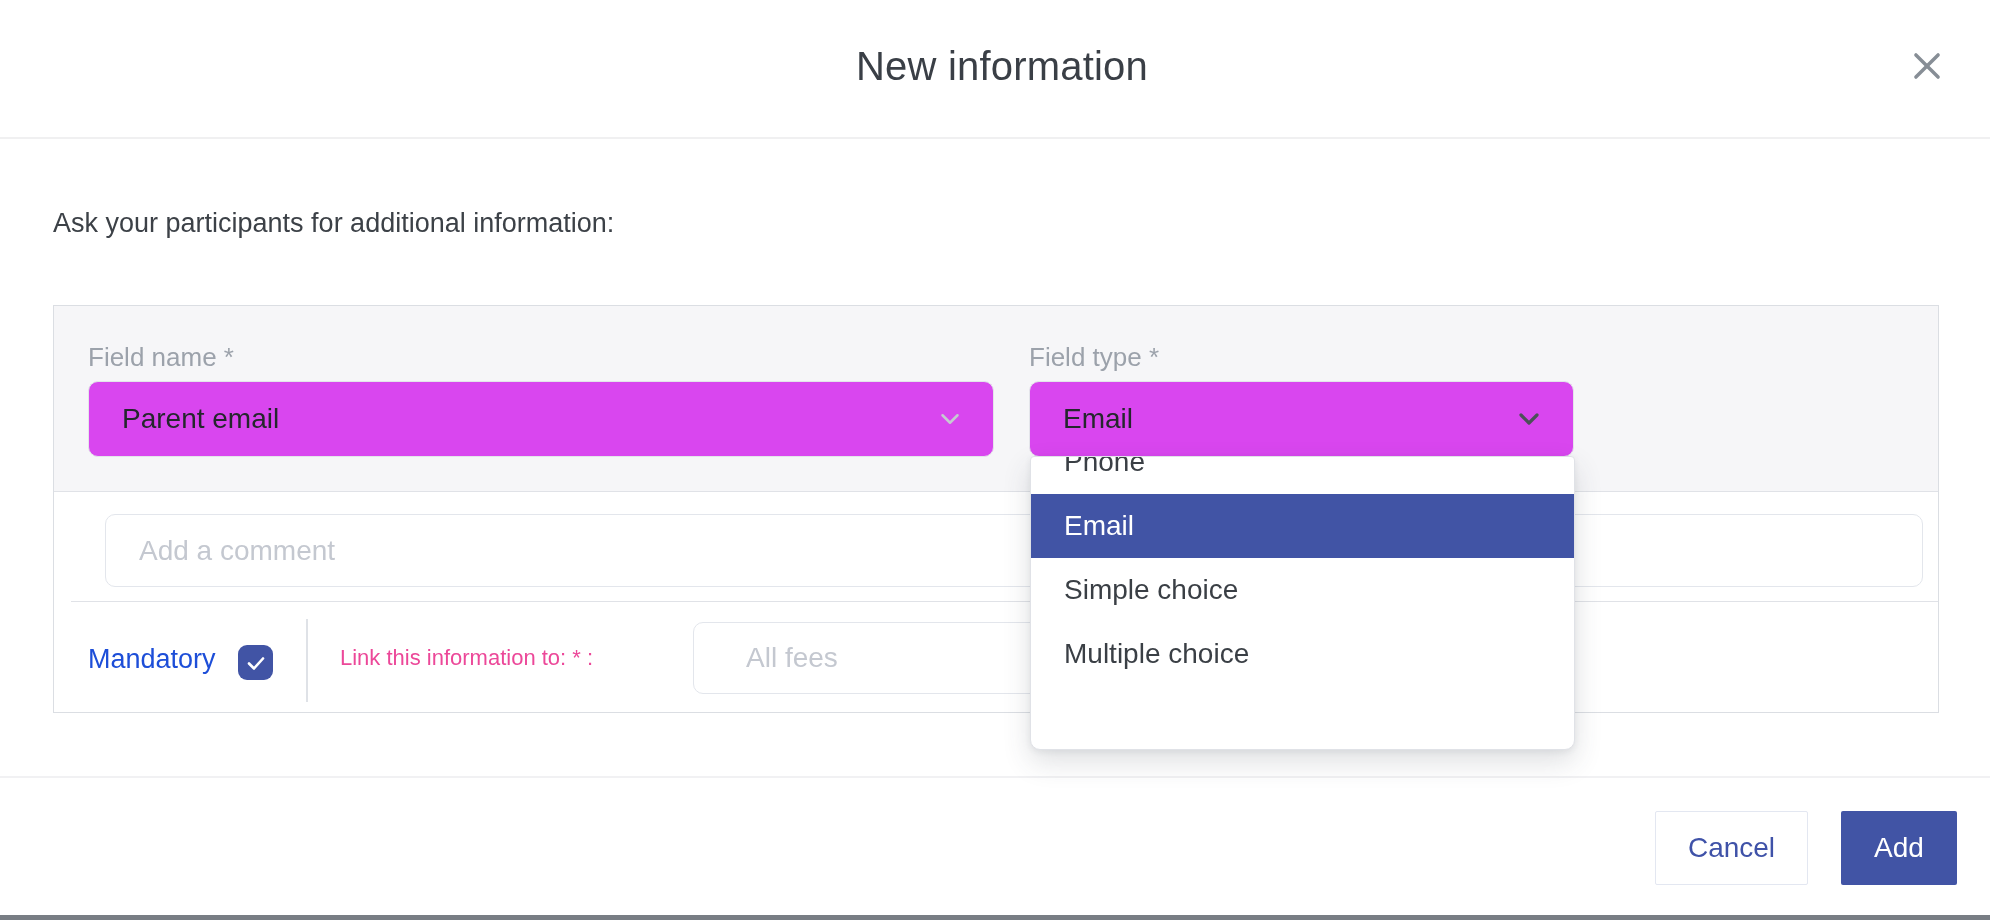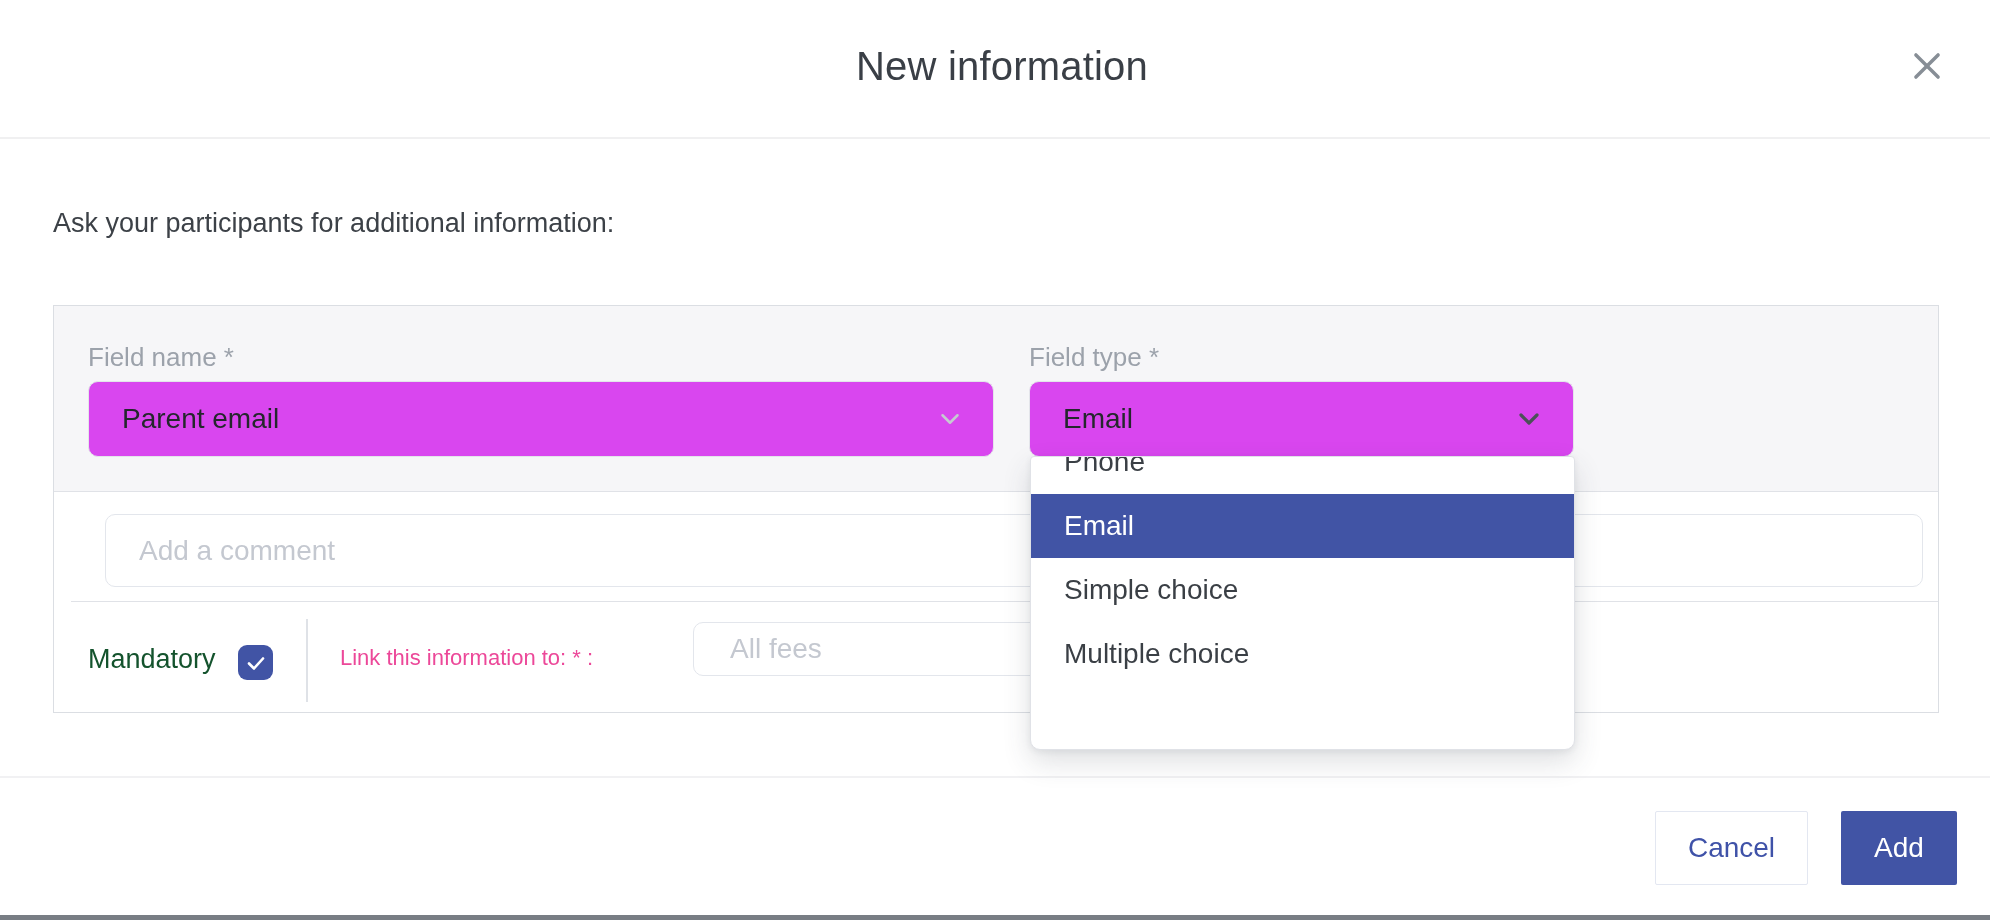--- a/index.html
+++ b/index.html
@@ -45,28 +45,28 @@
   .select-type{left:975px;width:545px;}
   .select .value{padding-left:33px;font-size:28px;color:#24272c;}
   .select .chev{position:absolute;right:28px;top:50%;transform:translateY(-50%);display:flex;}
   .text-input{
     box-sizing:border-box;background:#fff;border:1.5px solid #e3e6ec;border-radius:10px;
     font-family:"Liberation Sans", sans-serif;font-size:28px;color:#24272c;
     padding:0 0 0 33px;outline:none;
   }
   .text-input::placeholder{color:#c4c8d0;opacity:1;}
   .comment-input{position:absolute;top:22px;left:34px;width:1818px;height:73px;}
-  .mandatory-label{position:absolute;top:42px;left:34px;font-size:27px;color:#14532d;}
+  .mandatory-label{position:absolute;top:42px;left:34px;font-size:27px;color:#1d4ed8;}
   .checkbox{
     position:absolute;top:43px;left:184px;width:35px;height:35px;border-radius:9px;
     background:#4154a5;display:flex;align-items:center;justify-content:center;cursor:pointer;
   }
   .v-divider{position:absolute;top:17px;left:252px;width:2px;height:83px;background:#dfe2e7;}
   .link-label{position:absolute;top:43px;left:286px;font-size:22px;color:#ec4899;}
-  .allfees-input{position:absolute;top:20px;left:639px;width:470px;height:54px;padding-left:36px;}
+  .allfees-input{position:absolute;top:20px;left:639px;width:470px;height:72px;padding-left:52px;}
   
   .dropdown{
     position:absolute;top:456px;left:1030px;width:545px;height:294px;
     background:#fff;border:1.5px solid #e0e2e7;border-radius:4px 4px 10px 10px;
     box-shadow:0 12px 28px rgba(55,60,75,.16), 0 2px 6px rgba(55,60,75,.08);
     overflow:hidden;box-sizing:border-box;z-index:5;
   }
   .dropdown .list{margin-top:-27px;}
   .dd-option{
     height:64px;line-height:64px;padding-left:33px;

